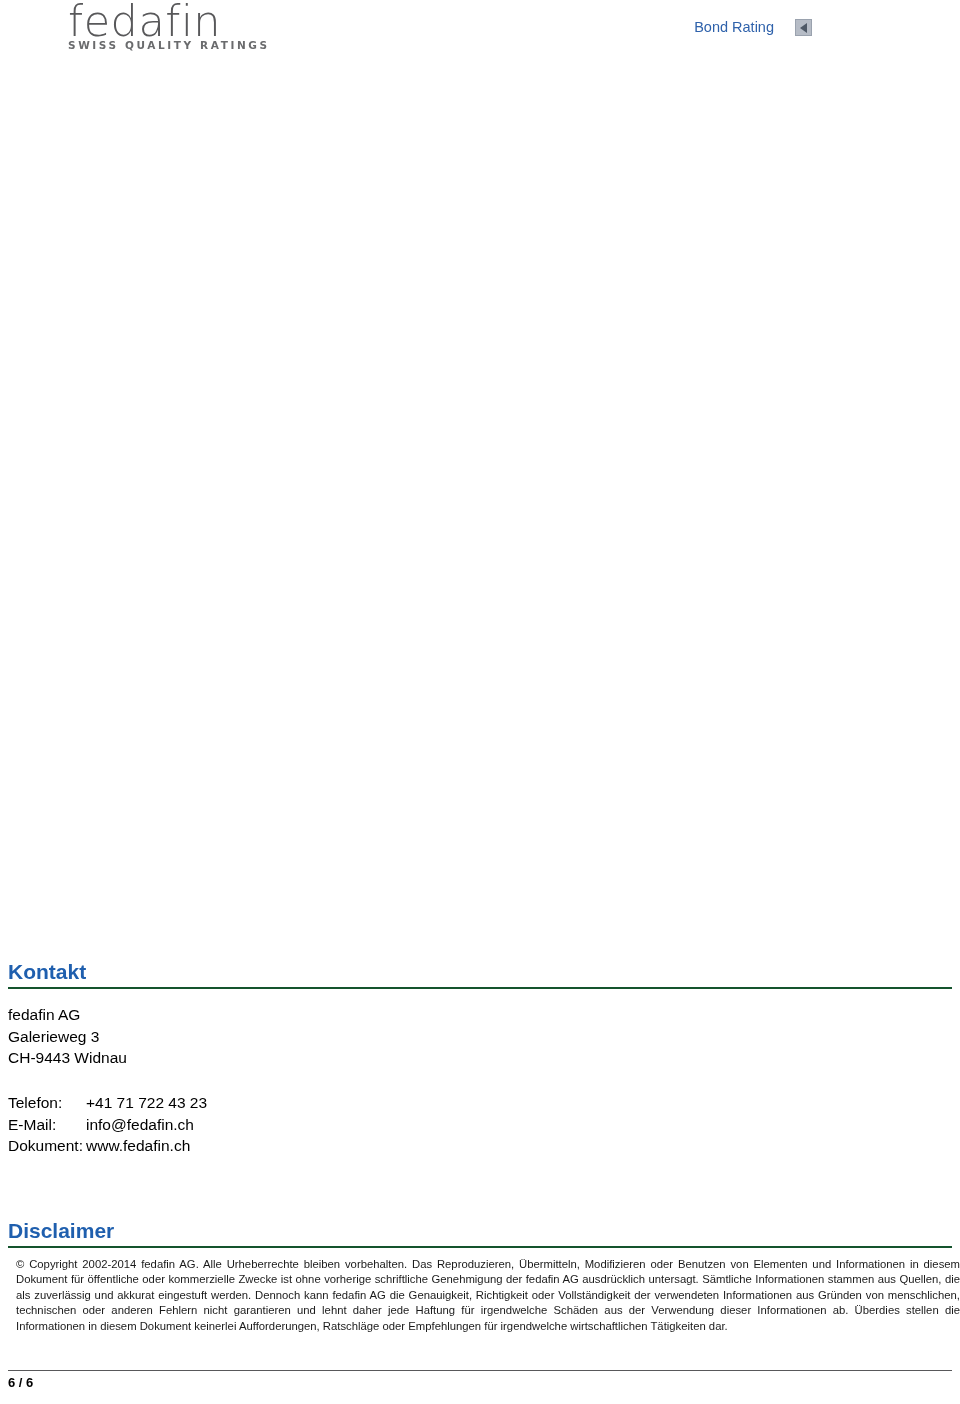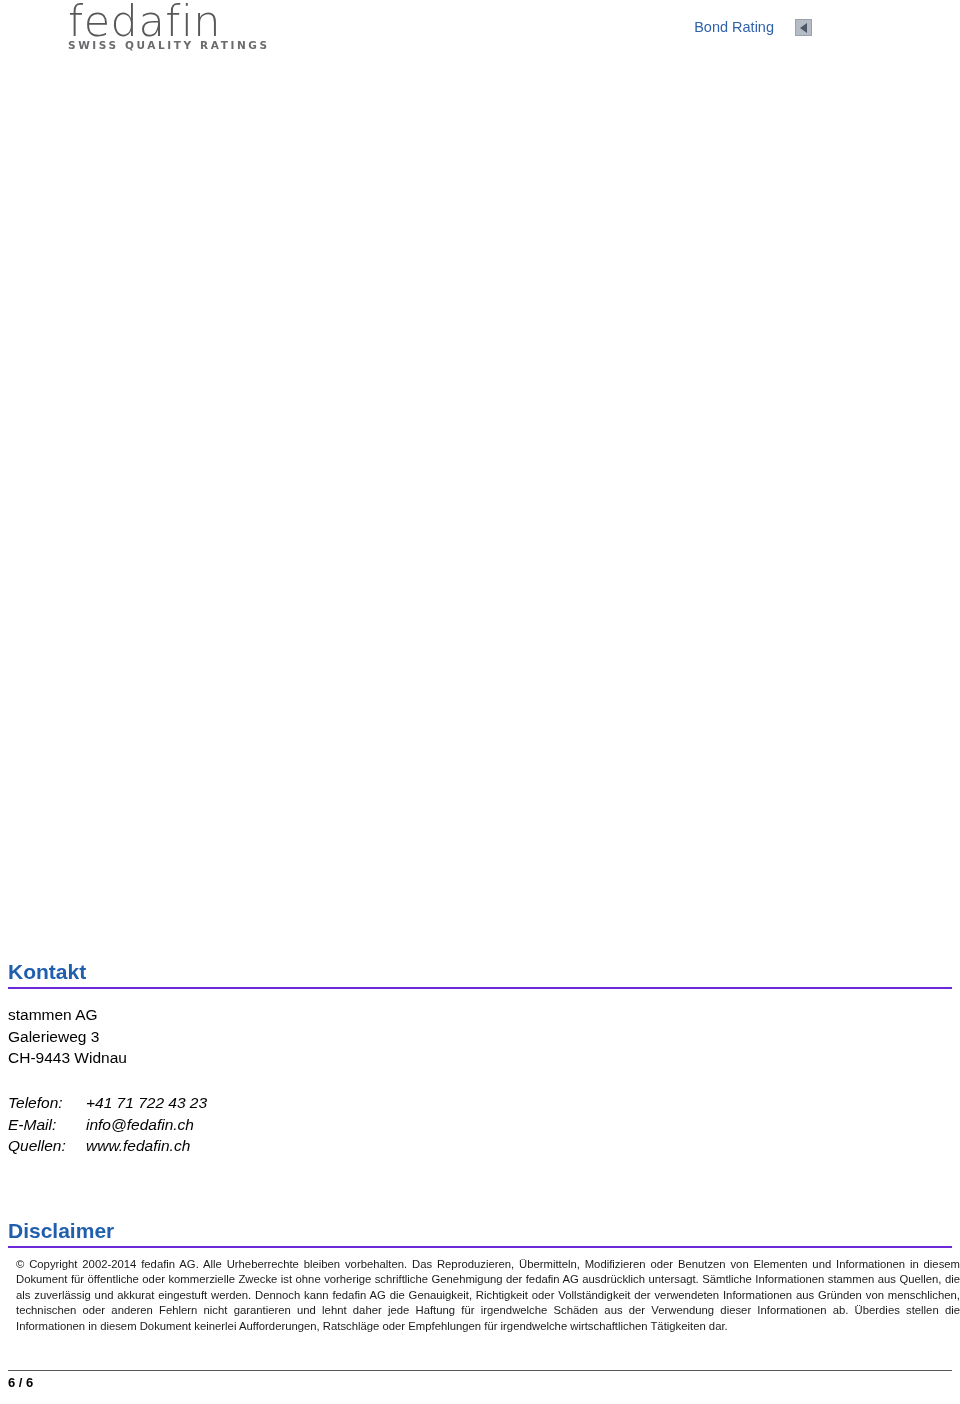--- a/index.html
+++ b/index.html
@@ -116,21 +116,21 @@
 
   
   .section-heading {
     position: absolute;
     left: 8px;
     width: 944px;
     font-size: 21px;
     font-weight: bold;
     color: #1f5fae;
     padding-bottom: 3px;
-    border-bottom: 2px solid #6d28d9;
+    border-bottom: 2px solid #14532d;
     box-sizing: border-box;
   }
 
   #kontakt-heading { top: 960px; }
   #disclaimer-heading { top: 1219px; }
 
   .contact-address {
     position: absolute;
     left: 8px;
     top: 1004px;
@@ -144,21 +144,20 @@
     left: 8px;
     top: 1092px;
     font-size: 15.5px;
     line-height: 21.5px;
     border-collapse: collapse;
   }
   .contact-table td {
     padding: 0;
     vertical-align: top;
     white-space: nowrap;
-    font-style: italic;
   }
   .contact-label { width: 78px; }
 
   .disclaimer-body {
     position: absolute;
     left: 16px;
     top: 1257px;
     width: 944px;
     font-size: 11.3px;
     line-height: 15.4px;
@@ -217,37 +216,37 @@
     <span class="nav-prev-icon">
         <span class="tri"></span>
       </span>
   </div>
 
 </div>
 
 <div class="section-heading" id="kontakt-heading">Kontakt</div>
 
 <div class="contact-address">
-  <div>stammen AG</div>
+  <div>fedafin AG</div>
   <div>Galerieweg 3</div>
   <div>CH-9443 Widnau</div>
 </div>
 
 <table class="contact-table">
   <tbody>
     <tr>
       <td class="contact-label">Telefon:</td>
       <td>+41 71 722 43 23</td>
     </tr>
     <tr>
       <td class="contact-label">E-Mail:</td>
       <td>info@fedafin.ch</td>
     </tr>
     <tr>
-      <td class="contact-label">Quellen:</td>
+      <td class="contact-label">Dokument:</td>
       <td>www.fedafin.ch</td>
     </tr>
   </tbody>
 </table>
 
 <div class="section-heading" id="disclaimer-heading">Disclaimer</div>
 
 <div class="disclaimer-body">© Copyright 2002-2014 fedafin AG. Alle Urheberrechte bleiben vorbehalten. Das Reproduzieren, Übermitteln, Modifizieren oder Benutzen von Elementen und Informationen in diesem Dokument für öffentliche oder kommerzielle Zwecke ist ohne vorherige schriftliche Genehmigung der fedafin AG ausdrücklich untersagt. Sämtliche Informationen stammen aus Quellen, die als zuverlässig und akkurat eingestuft werden. Dennoch kann fedafin AG die Genauigkeit, Richtigkeit oder Vollständigkeit der verwendeten Informationen aus Gründen von menschlichen, technischen oder anderen Fehlern nicht garantieren und lehnt daher jede Haftung für irgendwelche Schäden aus der Verwendung dieser Informationen ab. Überdies stellen die Informationen in diesem Dokument keinerlei Aufforderungen, Ratschläge oder Empfehlungen für irgendwelche wirtschaftlichen Tätigkeiten dar.</div>
 
 <div class="page-footer">

